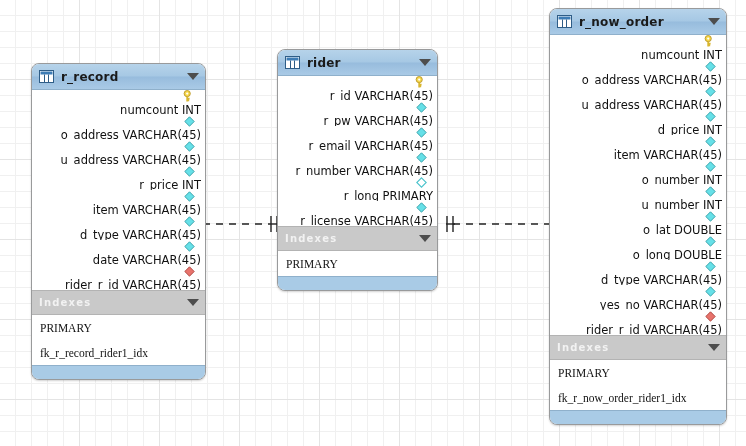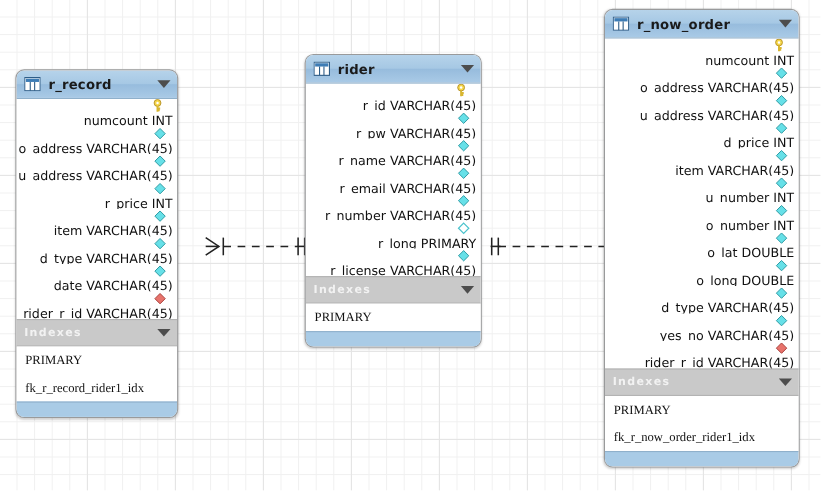--- a/index.html
+++ b/index.html
@@ -174,21 +174,21 @@
 
     <line x1="9" y1="16" x2="108" y2="16" stroke="#222" stroke-width="1.4" stroke-dasharray="7 6"></line>
 
     <g stroke="#222" stroke-width="1.4" fill="none">
       <path d="M124,8 L112,16 L124,24"></path>
       <line x1="112" y1="16" x2="124" y2="16"></line>
       <line x1="108" y1="8" x2="108" y2="24"></line>
     </g>
   </svg>
 
-  <div class="tbl" style="left:14px; top:63px; width:148px;">
+  <div class="tbl" style="left:31px; top:63px; width:175px;">
     <div class="tbl-header">
       <svg class="tbl-icon" viewBox="0 0 15 13">
         <rect x="0.5" y="0.5" width="14" height="12" fill="#ffffff" stroke="#2e5d87"></rect>
         <rect x="1.5" y="1.5" width="12" height="3" fill="#3d7cb5"></rect>
         <line x1="5.5" y1="4.5" x2="5.5" y2="12.5" stroke="#2e5d87"></line>
         <line x1="9.5" y1="4.5" x2="9.5" y2="12.5" stroke="#2e5d87"></line>
       </svg>
       <span class="tbl-title">r_record</span>
       <span class="caret"></span>
     </div>
@@ -286,26 +286,20 @@
         <span class="col-name">r_id VARCHAR(45)</span>
       </div>
 
       <div class="col-row">
         <svg class="col-ic" viewBox="0 0 13 13">
           <polygon points="6.5,1.8 11.2,6.5 6.5,11.2 1.8,6.5" fill="#66e0e8" stroke="#2e9aa3" stroke-width="0.9"></polygon>
         </svg>
         <span class="col-name">r_pw VARCHAR(45)</span>
       </div>
 
-      <div class="col-row">
-        <svg class="col-ic" viewBox="0 0 13 13">
-          <polygon points="6.5,1.8 11.2,6.5 6.5,11.2 1.8,6.5" fill="#66e0e8" stroke="#2e9aa3" stroke-width="0.9"></polygon>
-        </svg>
-        <span class="col-name">r_name VARCHAR(45)</span>
-      </div>
 
       <div class="col-row">
         <svg class="col-ic" viewBox="0 0 13 13">
           <polygon points="6.5,1.8 11.2,6.5 6.5,11.2 1.8,6.5" fill="#66e0e8" stroke="#2e9aa3" stroke-width="0.9"></polygon>
         </svg>
         <span class="col-name">r_email VARCHAR(45)</span>
       </div>
 
       <div class="col-row">
         <svg class="col-ic" viewBox="0 0 13 13">
@@ -388,28 +382,28 @@
         <svg class="col-ic" viewBox="0 0 13 13">
           <polygon points="6.5,1.8 11.2,6.5 6.5,11.2 1.8,6.5" fill="#66e0e8" stroke="#2e9aa3" stroke-width="0.9"></polygon>
         </svg>
         <span class="col-name">item VARCHAR(45)</span>
       </div>
 
       <div class="col-row">
         <svg class="col-ic" viewBox="0 0 13 13">
           <polygon points="6.5,1.8 11.2,6.5 6.5,11.2 1.8,6.5" fill="#66e0e8" stroke="#2e9aa3" stroke-width="0.9"></polygon>
         </svg>
+        <span class="col-name">o_number INT</span>
+      </div>
+
+      <div class="col-row">
+        <svg class="col-ic" viewBox="0 0 13 13">
+          <polygon points="6.5,1.8 11.2,6.5 6.5,11.2 1.8,6.5" fill="#66e0e8" stroke="#2e9aa3" stroke-width="0.9"></polygon>
+        </svg>
         <span class="col-name">u_number INT</span>
-      </div>
-
-      <div class="col-row">
-        <svg class="col-ic" viewBox="0 0 13 13">
-          <polygon points="6.5,1.8 11.2,6.5 6.5,11.2 1.8,6.5" fill="#66e0e8" stroke="#2e9aa3" stroke-width="0.9"></polygon>
-        </svg>
-        <span class="col-name">o_number INT</span>
       </div>
 
       <div class="col-row">
         <svg class="col-ic" viewBox="0 0 13 13">
           <polygon points="6.5,1.8 11.2,6.5 6.5,11.2 1.8,6.5" fill="#66e0e8" stroke="#2e9aa3" stroke-width="0.9"></polygon>
         </svg>
         <span class="col-name">o_lat DOUBLE</span>
       </div>
 
       <div class="col-row">

